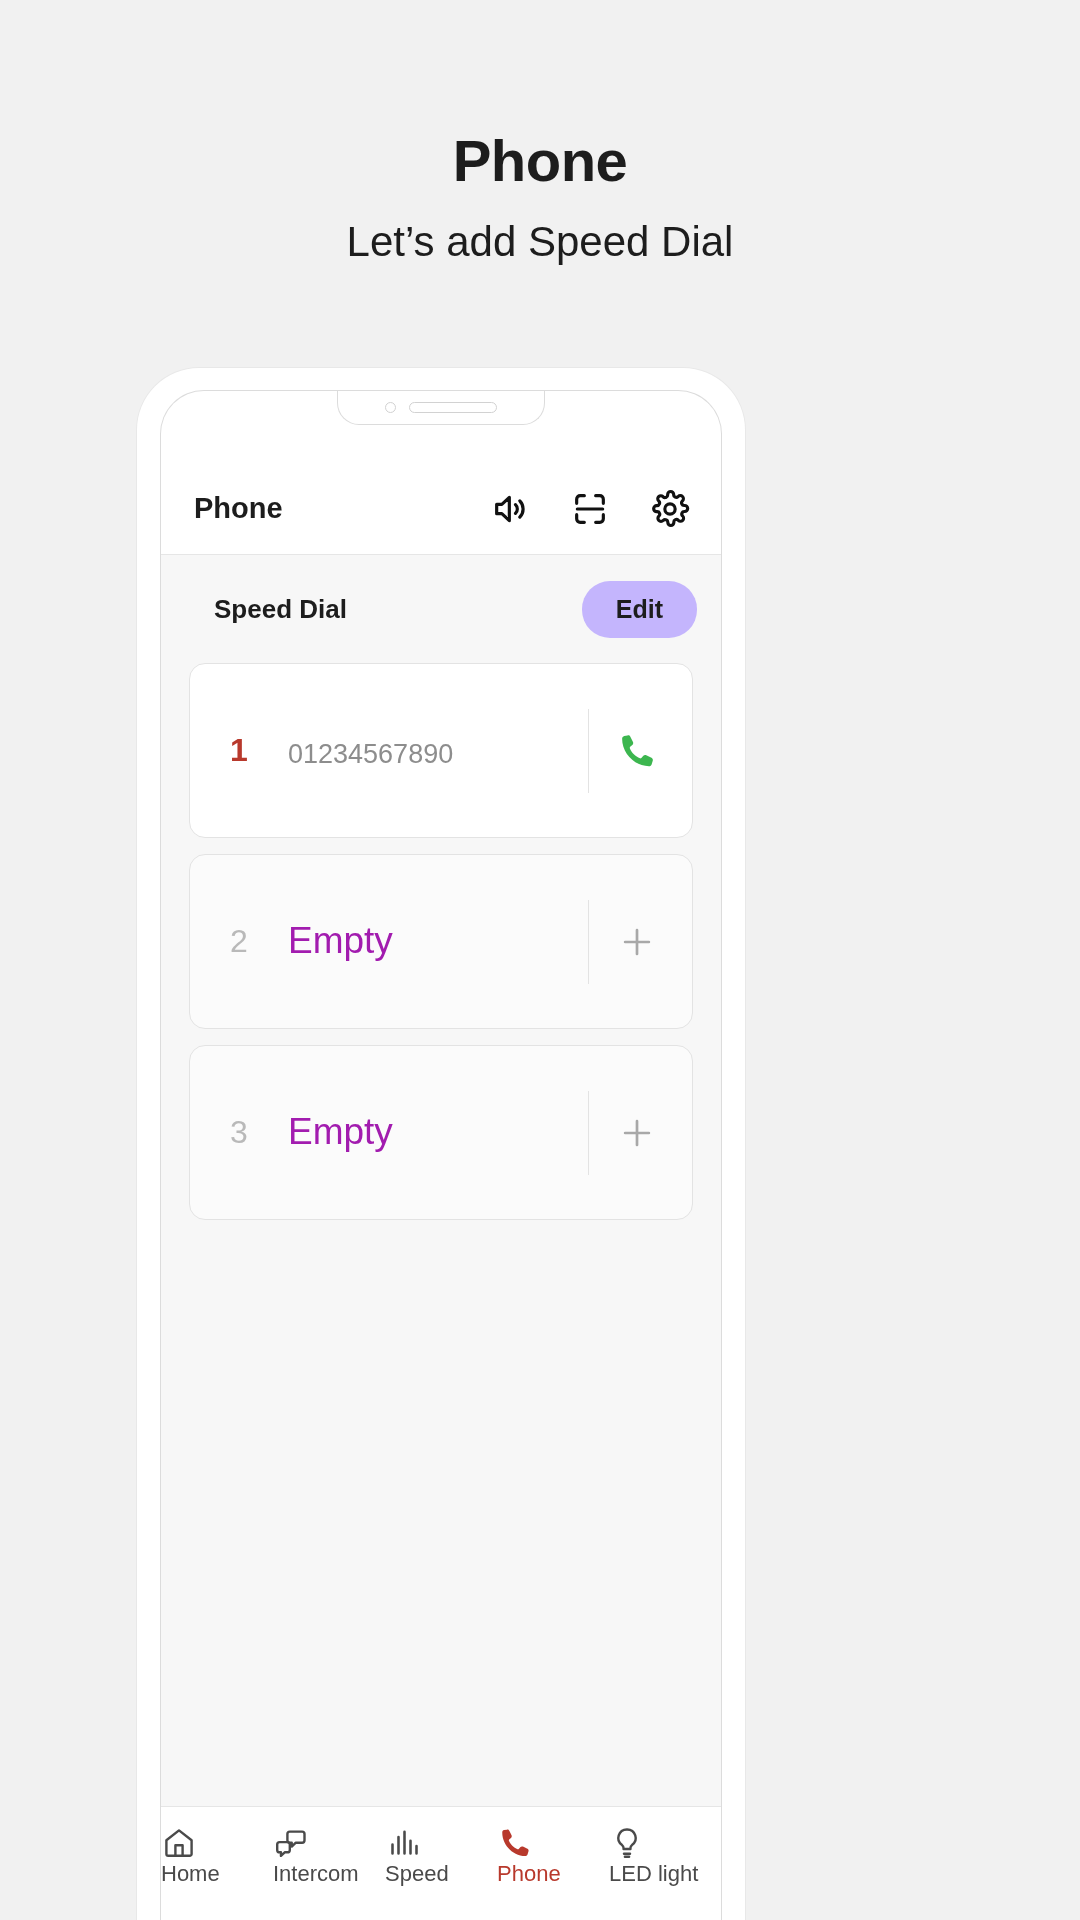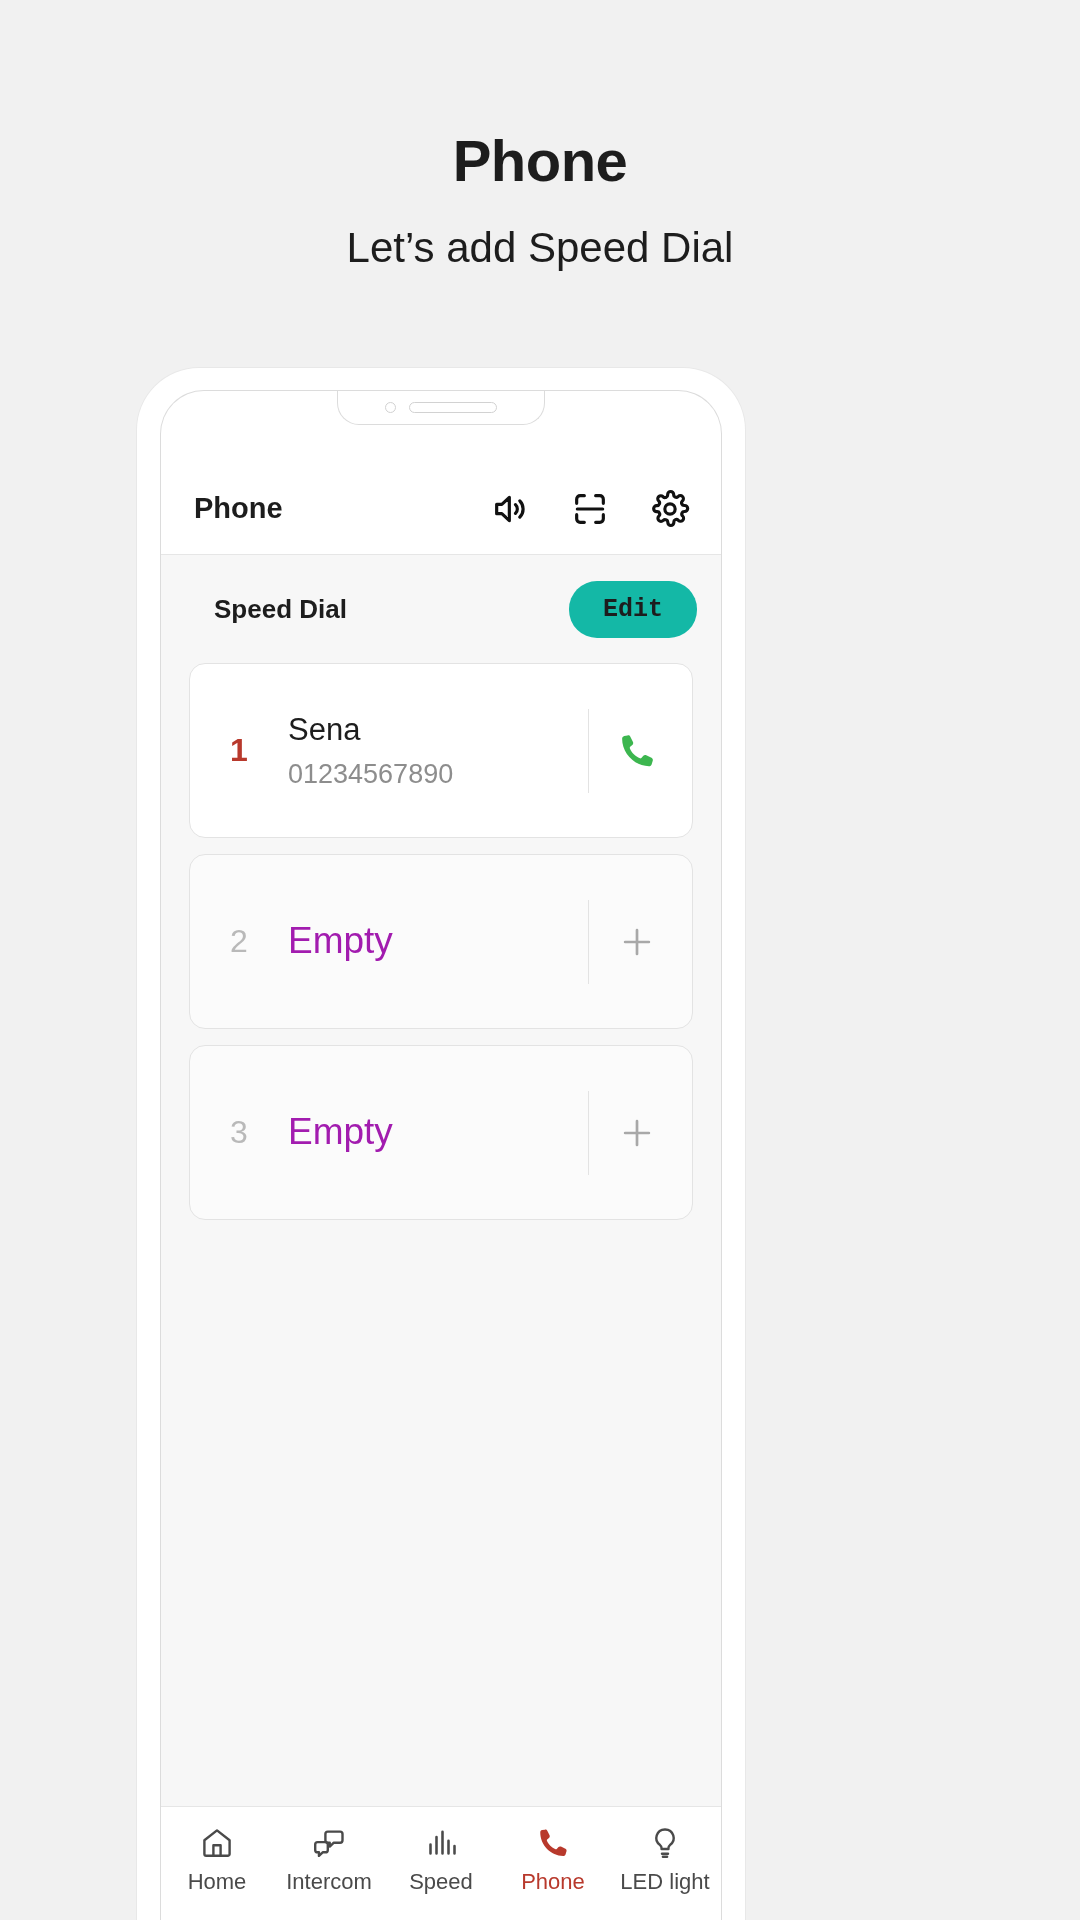--- a/index.html
+++ b/index.html
@@ -20,21 +20,21 @@
     font-size: 58px;
     font-weight: 700;
     color: #1d1d1d;
     letter-spacing: -0.5px;
     line-height: 1.15;
   }
   .page-subtitle {
     font-size: 42px;
     font-weight: 400;
     color: #1d1d1d;
-    margin-top: 28px;
+    margin-top: 22px;
     line-height: 1.2;
   }
 
   
   .phone-wrap {
     position: absolute;
     left: 137px;
     top: 368px;
     width: 608px;
     height: 1560px;
@@ -126,25 +126,25 @@
     padding: 0 24px 0 31px;
   }
   .section-title {
     font-size: 26px;
     font-weight: 700;
     color: #1d1d1d;
     margin-left: 22px;
   }
   .edit-btn {
     margin-left: auto;
-    background: #14b8a6;
+    background: #c4b5fd;
     border: none;
     border-radius: 28px;
     padding: 14px 34px;
-    font-family: Liberation Mono, monospace;
+    font-family: Liberation Sans, sans-serif;
     font-size: 25px;
     font-weight: 700;
     color: #1d1d1d;
     cursor: pointer;
   }
 
   .card-list { padding: 0 28px; }
   .dial-card {
     display: flex;
     align-items: center;
@@ -206,22 +206,21 @@
     background: #ffffff;
     border-top: 1px solid #e6e6e6;
     display: flex;
     align-items: flex-start;
     padding-top: 18px;
   }
   .nav-item {
     flex: 1 1 0;
     display: flex;
     flex-direction: column;
-    align-items: center;
-    gap: 10px;
+    gap: 2px;
     cursor: pointer;
   }
   .nav-icon { width: 36px; height: 36px; display: block; }
   .nav-label {
     font-size: 22px;
     color: #4a4a4a;
     line-height: 1;
   }
   .nav-item.active .nav-label { color: #b8392c; }
 </style>
@@ -280,21 +279,20 @@
       <div class="section-head">
         <div class="section-title">Speed Dial</div>
         <button class="edit-btn">Edit</button>
       </div>
 
       <div class="card-list">
 
         <div class="dial-card">
           <div class="dial-index">1</div>
           <div class="dial-info">
-            <div class="dial-name">Sena</div>
             <div class="dial-number">01234567890</div>
           </div>
           <div class="dial-action">
             <svg class="call-icon" viewBox="0 0 24 24" fill="#3cb64f">
               <path d="M6.6 3.1c.6-.2 1.3.1 1.6.7l1.5 3c.3.6.1 1.4-.4 1.8l-1.2 1c-.2.2-.3.5-.2.8.5 1.3 1.3 2.5 2.3 3.5s2.2 1.8 3.5 2.3c.3.1.6 0 .8-.2l1-1.2c.4-.5 1.2-.7 1.8-.4l3 1.5c.6.3.9 1 .7 1.6l-.6 2c-.2.7-.8 1.2-1.6 1.2C10.6 20.5 3.5 13.4 3.5 5c0-.8.5-1.4 1.2-1.6z"></path>
             </svg>
           </div>
         </div>
 
         <div class="dial-card empty">

